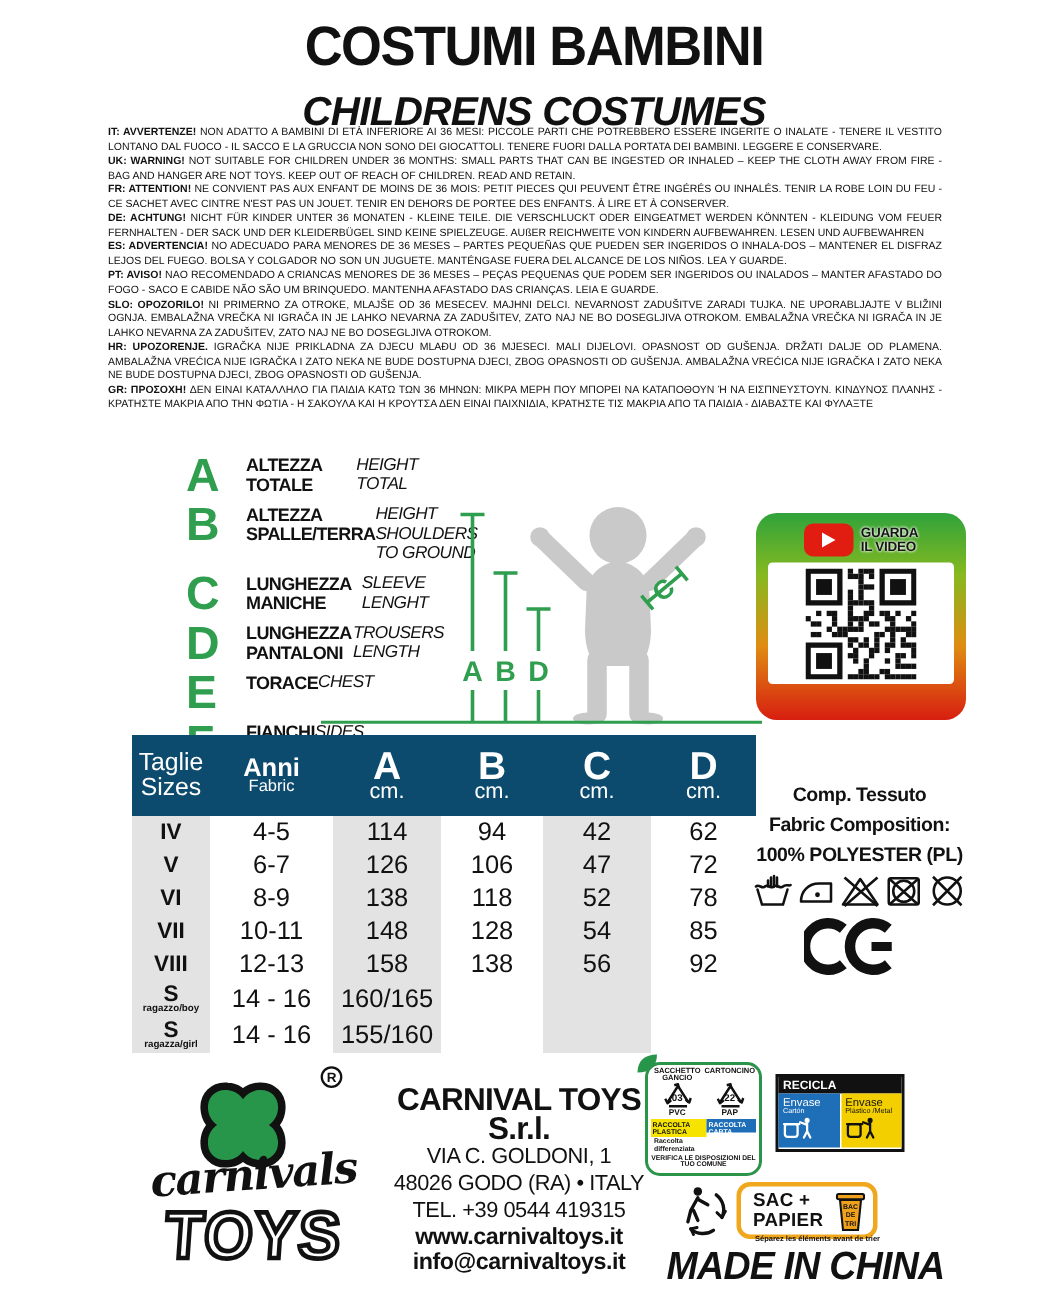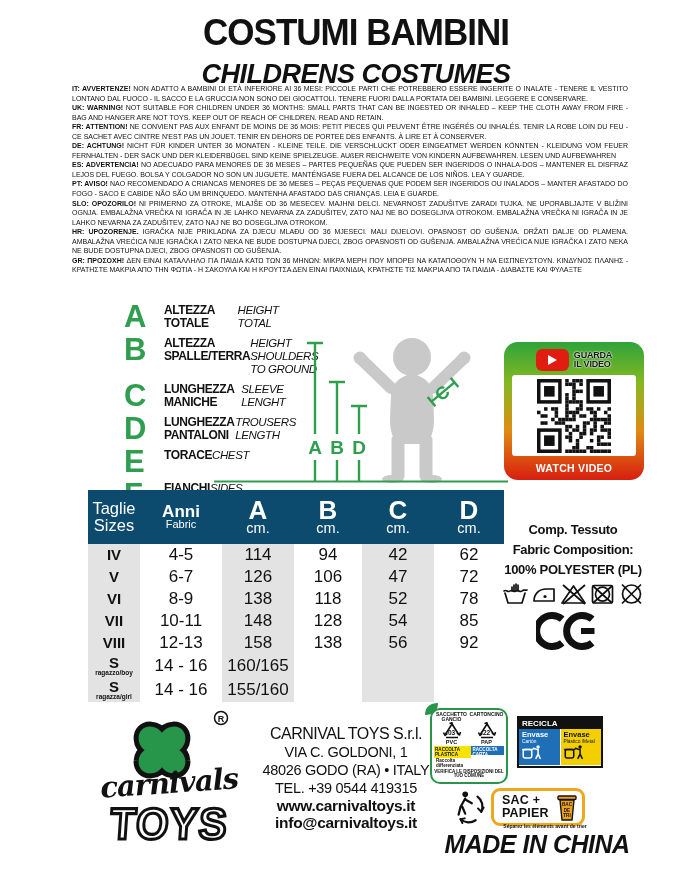--- a/index.html
+++ b/index.html
@@ -73,21 +73,21 @@
   
   .logo-block{position:absolute;left:84px;top:708px;width:175px;height:158px;}
   .logo-clover{position:absolute;left:6px;top:0;}
   .logo-script{position:absolute;left:0px;top:58px;width:170px;text-align:center;
                font-family:"DejaVu Serif",serif;font-style:italic;font-weight:700;font-size:29px;
                transform:rotate(-4deg);letter-spacing:-1px;}
   .logo-word{position:absolute;left:0px;top:92px;width:170px;text-align:center;
              font-size:42px;font-weight:700;letter-spacing:1px;color:#fff;
              -webkit-text-stroke:3px #111;transform:skewX(-4deg) scaleY(1.05);}
   .address{position:absolute;left:248px;top:724px;width:196px;text-align:center;}
-  .addr-name{font-size:16px;font-weight:400;line-height:19px;letter-spacing:-0.5px;}
+  .addr-name{font-size:21px;font-weight:700;line-height:19px;letter-spacing:-0.5px;}
   .addr-line{font-size:14.5px;line-height:18px;letter-spacing:-0.3px;}
   .addr-bold{font-size:15.5px;font-weight:700;line-height:17px;letter-spacing:-0.3px;}
 
   
   .sorting-label{position:absolute;left:430px;top:708px;width:78px;height:76px;
                  border:2.5px solid #2a9548;border-radius:10px;background:#fff;
                  padding:2px 2px 1px 2px;box-sizing:border-box;}
   .leaf{position:absolute;left:-10px;top:-10px;}
   .sort-grid{display:flex;justify-content:space-around;text-align:center;}
   .sort-col{width:34px;}
@@ -102,21 +102,21 @@
   .sort-footer{font-size:4.5px;font-weight:700;text-align:center;margin-top:1.5px;line-height:4.5px;}
 
   .recicla-label{position:absolute;left:517px;top:716px;width:86px;height:52px;
                  border:2px solid #111;background:#fff;box-sizing:border-box;}
   .recicla-head{background:#111;color:#fff;font-size:8px;font-weight:700;
                 padding:1px 3px;line-height:9px;}
   .recicla-body{display:flex;height:36px;}
   .panel{flex:1;padding:2px 3px;box-sizing:border-box;}
   .panel-blue{background:#1e6fb8;color:#fff;margin-right:1px;}
   .panel-yellow{background:#f3cf00;color:#111;}
-  .env-title{font-size:7.5px;font-weight:700;line-height:8px;}
+  .env-title{font-size:7.5px;font-weight:400;line-height:8px;}
   .env-sub{font-size:4.8px;line-height:5px;}
 
   .triman-row{position:absolute;left:452px;top:788px;display:flex;align-items:center;gap:5px;}
   .sac-box{border:3px solid #f1a71c;border-radius:9px;background:#fff;display:flex;
            align-items:stretch;overflow:hidden;}
   .sac-text{padding:3px 6px 3px 8px;font-size:12.5px;font-weight:800;line-height:13px;letter-spacing:0.2px;}
   .sac-bin{display:flex;align-items:center;justify-content:center;padding:1px 3px 1px 0;}
   .triman-note{position:absolute;left:490px;top:823px;width:110px;text-align:center;
                font-size:5px;font-weight:700;}
 
@@ -357,21 +357,20 @@
           <rect x="1" y="1" width="5" height="5" fill="#fff"></rect>
           <rect x="2" y="2" width="3" height="3" fill="#111"></rect>
           <rect x="14" y="0" width="7" height="7" fill="#111"></rect>
           <rect x="15" y="1" width="5" height="5" fill="#fff"></rect>
           <rect x="16" y="2" width="3" height="3" fill="#111"></rect>
           <rect x="0" y="14" width="7" height="7" fill="#111"></rect>
           <rect x="1" y="15" width="5" height="5" fill="#fff"></rect>
           <rect x="2" y="16" width="3" height="3" fill="#111"></rect>
         </svg>
     </div>
-    <div class="qr-bottom">WATCH VIDEO</div>
   </div>
 
   <table class="size-table" id="size-table">
     <colgroup>
         <col style="width:52px">
         <col style="width:82px">
         <col style="width:72px">
         <col style="width:68px">
         <col style="width:72px">
         <col style="width:70px">

